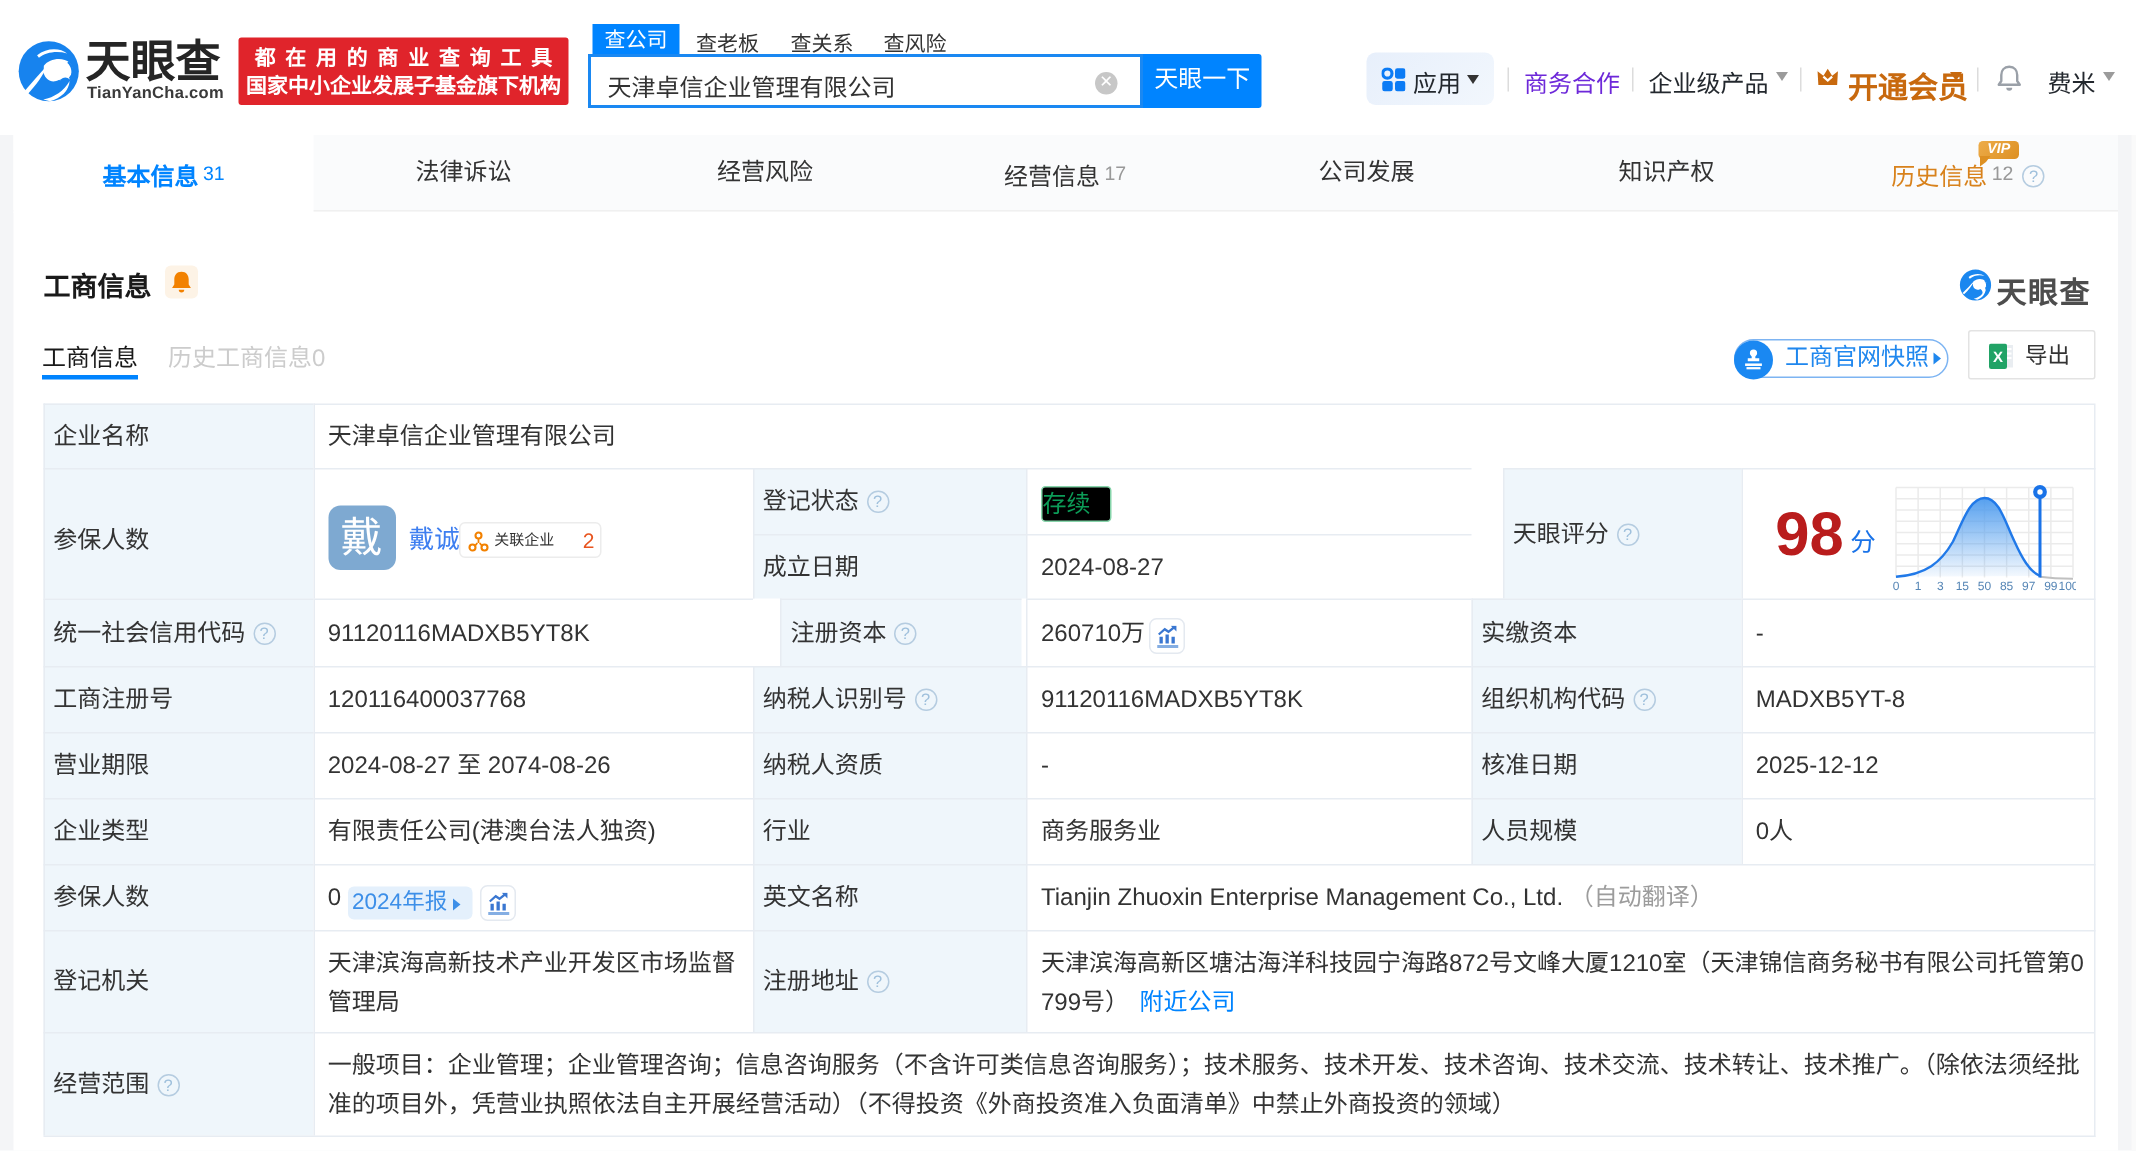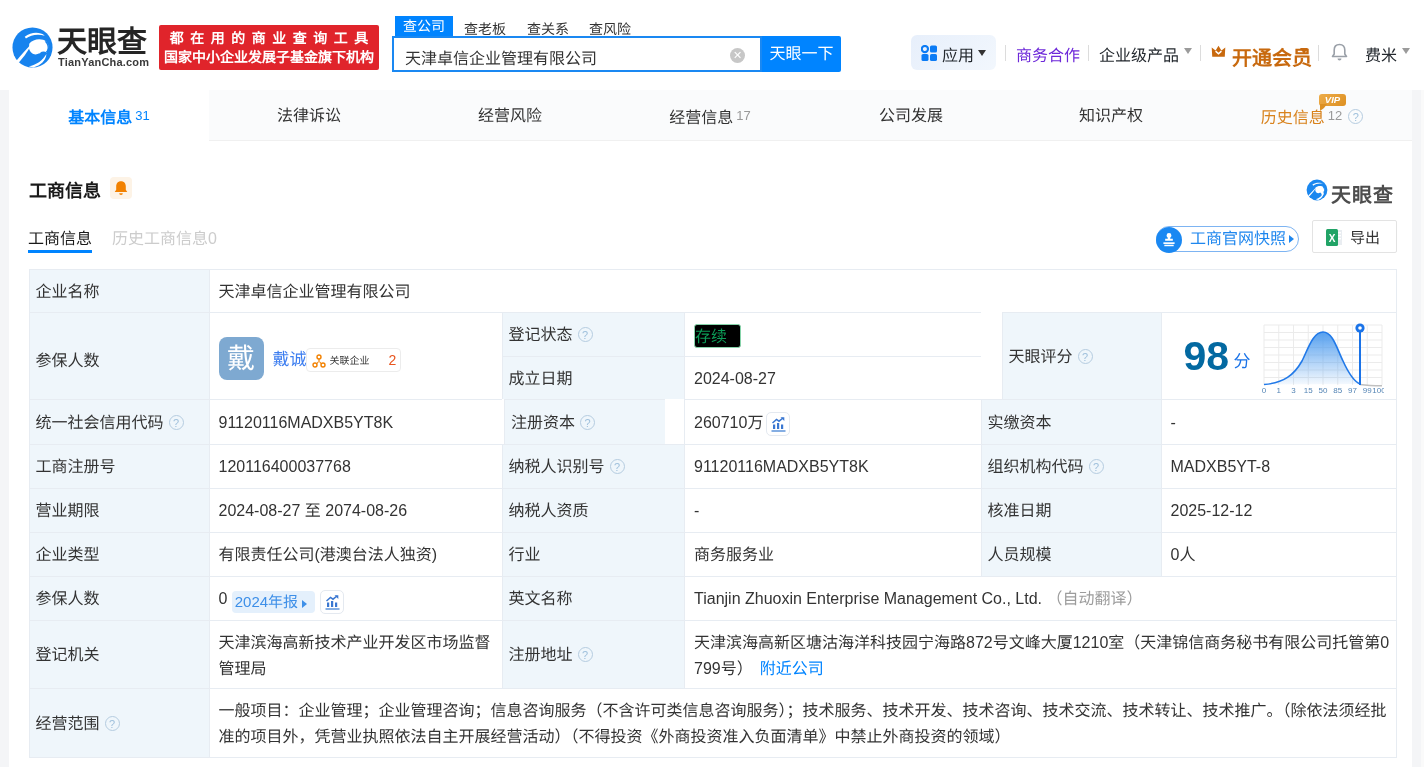--- a/index.html
+++ b/index.html
@@ -164,21 +164,21 @@
       </div>
     </div>
     <div class="cell lab" style="left:492.5px;top:222px;width:182.5px;height:43.5px;line-height:43.5px;">登记状态<span class="qm">?</span></div>
     <div class="cell val" style="left:675px;top:222px;width:296.5px;height:43.5px;">
       <div class="abs" style="left:9px;top:11px;width:47px;height:24px;background:#000000;border:1px solid #86d4aa;border-radius:3px;color:#0c9b57;font-size:16px;text-align:left;line-height:23px;">存续</div>
     </div>
     <div class="cell lab" style="left:492.5px;top:265.5px;width:203px;height:43.5px;line-height:43.5px;">成立日期</div>
     <div class="cell val" style="left:675px;top:265.5px;width:296.5px;height:43.5px;line-height:43.5px;">2024-08-27</div>
     <div class="cell lab" style="left:971.5px;top:222px;width:180px;height:87px;line-height:87px;margin-left:21px;">天眼评分<span class="qm">?</span></div>
     <div class="cell val" style="left:1151.5px;top:222px;width:236px;height:87px;">
-      <div class="abs" style="left:22px;top:23px;font-size:41px;line-height:41px;font-weight:bold;color:#0369a1;text-align:right;">98</div>
+      <div class="abs" style="left:22px;top:23px;font-size:41px;line-height:41px;font-weight:bold;color:#b91c1c;text-align:right;">98</div>
       <div class="abs" style="left:72px;top:40px;font-size:17px;line-height:17px;color:#1a73e8;">分</div>
       <svg class="abs" style="left:90px;top:8px;" width="132" height="74" viewBox="0 0 132 74">
         <g stroke="#ebebeb" stroke-width="1">
           <path d="M12 4 H130 M12 11.5 H130 M12 19 H130 M12 26.5 H130 M12 34 H130 M12 41.5 H130 M12 49 H130 M12 56.5 H130"></path>
           <path d="M12 4 V64 M26.75 4 V64 M41.5 4 V64 M56.25 4 V64 M71 4 V64 M85.75 4 V64 M100.5 4 V64 M115.25 4 V64 M130 4 V64"></path>
         </g>
         <defs>
           <linearGradient id="bellg" x1="0" y1="0" x2="0" y2="1">
             <stop offset="0" stop-color="#4d9bee" stop-opacity="0.95"></stop>
             <stop offset="1" stop-color="#4d9bee" stop-opacity="0.06"></stop>
@@ -199,21 +199,21 @@
             <text x="85.75" y="72">85</text>
             <text x="100.5" y="72">97</text>
             <text x="115.25" y="72">99</text>
             <text x="127" y="72">100</text>
         </g>
       </svg>
     </div>
 
     <div class="cell lab" style="left:19.5px;top:309px;width:180px;height:45px;line-height:45px;">统一社会信用代码<span class="qm">?</span></div>
     <div class="cell val" style="left:199.5px;top:309px;width:293px;height:45px;line-height:45px;">91120116MADXB5YT8K</div>
-    <div class="cell lab" style="left:495px;top:309px;width:161px;height:45px;line-height:45px;">注册资本<span class="qm">?</span></div>
+    <div class="cell lab" style="left:511px;top:309px;width:161px;height:45px;line-height:45px;">注册资本<span class="qm">?</span></div>
     <div class="cell val" style="left:675px;top:309px;width:296.5px;height:45px;line-height:45px;">260710万
       <div class="abs" style="left:81px;top:12px;width:24px;height:24px;border:1px solid #e4e9f0;border-radius:5px;background:#fff;">
         <svg style="position:absolute;left:4px;top:4px;" width="15" height="15" viewBox="0 0 15 15">
           <rect x="2" y="7.5" width="2.2" height="4.5" fill="#3a77d1"></rect>
             <rect x="6" y="6" width="2.2" height="6" fill="#3a77d1"></rect>
             <rect x="10" y="7.5" width="2.2" height="4.5" fill="#3a77d1"></rect>
           <path d="M1.5 6 L5.5 2.5 L8 4.2 L12 1" stroke="#3a77d1" stroke-width="1.5" fill="none"></path>
           <path d="M9.5 0.2 L13.3 0.2 L13.3 4 Z" fill="#3a77d1"></path>
           <rect x="0.5" y="13" width="14" height="2" fill="#85aee3"></rect>
         </svg>

